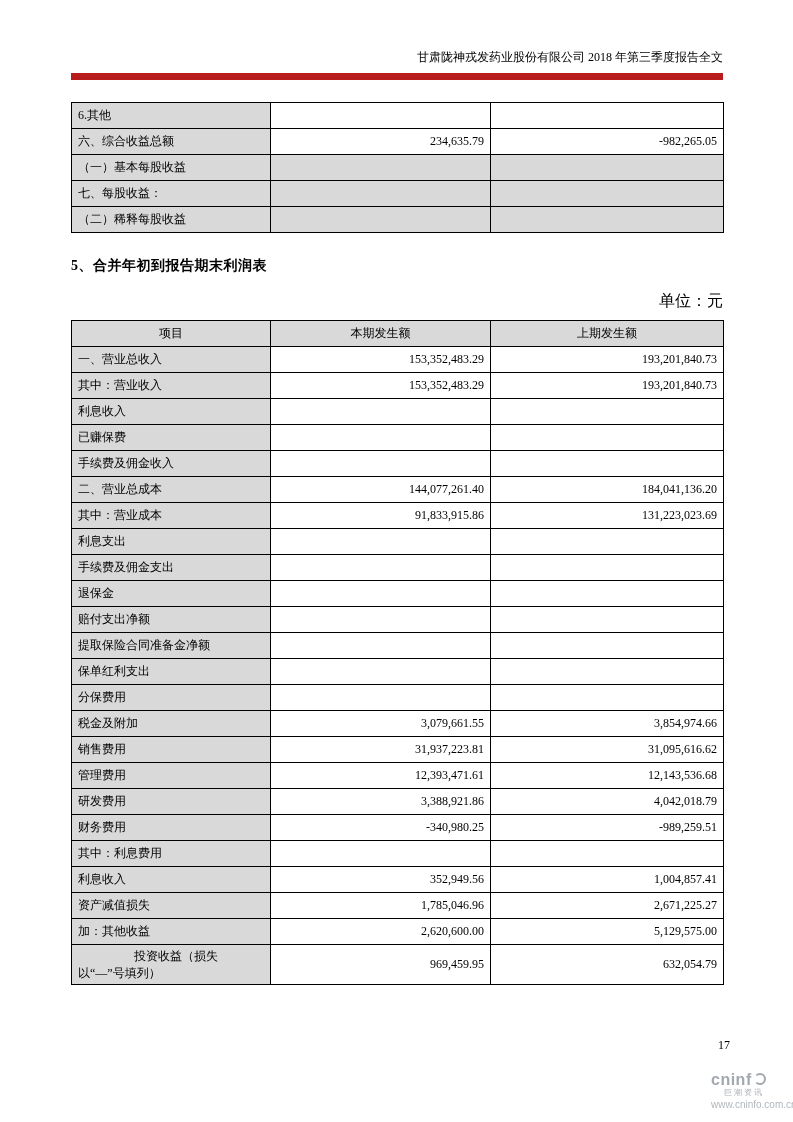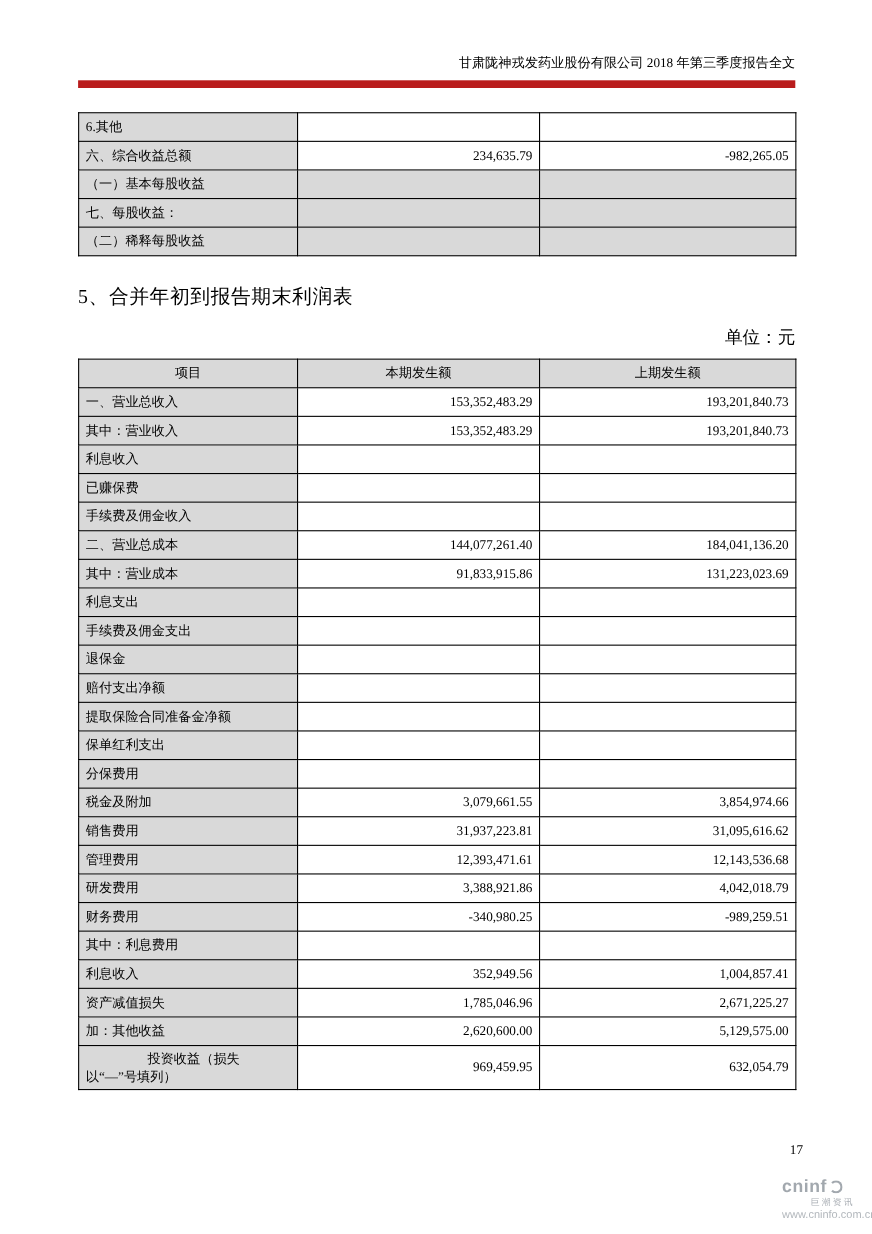--- a/index.html
+++ b/index.html
@@ -36,32 +36,32 @@
   .ic { padding-left:34px; }
   .i1 { padding-left:28px; }
   .i2 { padding-left:49px; }
   .i3 { padding-left:70px; }
   .i4 { padding-left:91px; }
 
   .wrap { text-indent:56px; }
   tr.tall td { height:40px; }
 
   .section-title {
-    margin-top:24px; font-size:18px; font-weight:normal; letter-spacing:0.5px;
+    margin-top:24px; font-size:14px; font-weight:bold; letter-spacing:0.5px;
   }
   .unit-label {
     margin-top:16px; text-align:right; font-size:16px; width:652px;
   }
 
   .page-number {
     position:absolute; top:1038px; right:63px; font-size:12px;
   }
 
   .cninfo {
-    position:absolute; right:16px; bottom:12px; text-align:right;
+    position:absolute; right:16px; bottom:12px; text-align:center;
     color:#a2a8ae; font-family:"Liberation Sans","DejaVu Sans",sans-serif;
     line-height:1.1; width:66px;
   }
   .cn-row { display:flex; align-items:center; gap:2px; }
   .cn-word { font-size:16px; font-weight:bold; letter-spacing:0.5px; color:#a2a8ae; }
   .cn-icon { display:inline-block; width:12px; height:12px; border:2px solid #a2a8ae;
     border-radius:50%; border-left-color:transparent; }
   .cn-sub { font-size:8px; margin-top:1px; letter-spacing:2px; color:#a9aeb4; }
   .cn-url { font-size:10px; color:#b2b7bc; margin-top:1px; }
 </style>

